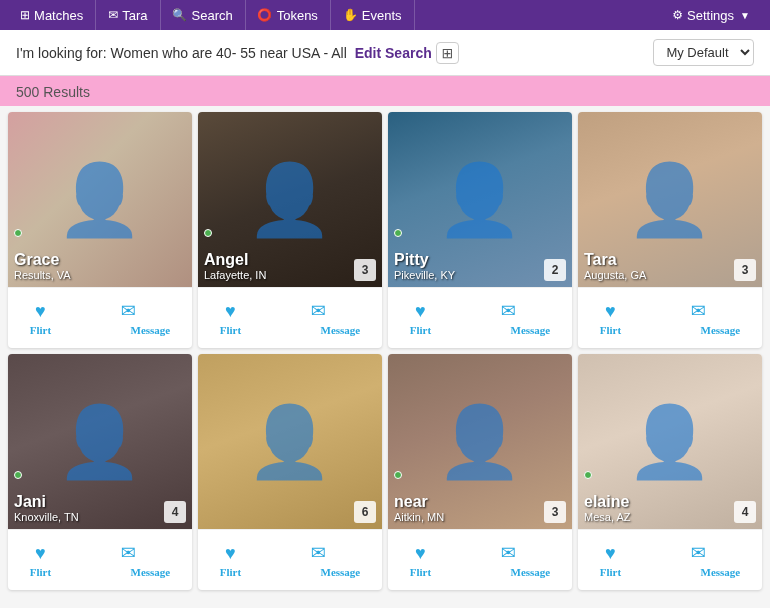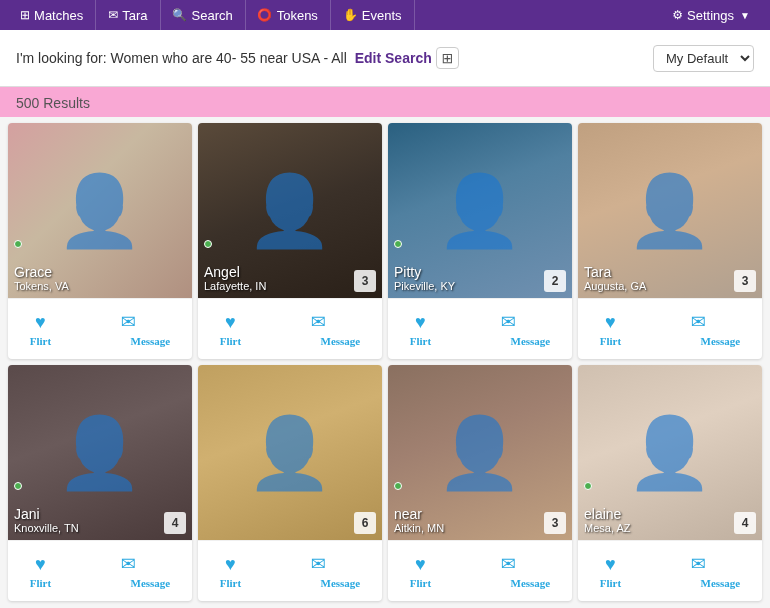--- a/index.html
+++ b/index.html
@@ -31,21 +31,21 @@
     .nav-caret { font-size: 10px; margin-left: 2px; }
 
     
     .search-bar {
       background: #fff;
       border-bottom: 1px solid #ddd;
       padding: 10px 16px;
       display: flex;
       align-items: center;
       gap: 8px;
-      height: 57px;
+      height: 46px;
     }
     .search-criteria {
       font-size: 14px;
       color: #333;
       flex: 1;
     }
     .edit-search-link {
       color: #5b2d8e;
       font-size: 14px;
       font-weight: bold;
@@ -64,20 +64,21 @@
     }
     .sort-select {
       border: 1px solid #ccc;
       border-radius: 4px;
       padding: 4px 8px;
       font-size: 13px;
       color: #333;
       cursor: pointer;
       background: #fff;
       appearance: auto;
+      text-align: center;
     }
 
     
     .results-count {
       padding: 8px 16px 6px;
       font-size: 14px;
       color: #555;
       background: #f9a8d4;
     }
 
@@ -127,22 +128,22 @@
       border-radius: 50%;
       border: 1px solid #fff;
     }
     .card-name-location {
       position: absolute;
       bottom: 6px;
       left: 6px;
     }
     .card-name {
       color: #fff;
-      font-size: 14px;
-      font-weight: normal;
+      font-size: 16px;
+      font-weight: bold;
       text-shadow: 1px 1px 2px rgba(0,0,0,0.8);
     }
     .card-location {
       color: #fff;
       font-size: 11px;
       text-shadow: 1px 1px 2px rgba(0,0,0,0.8);
     }
     .card-actions {
       display: flex;
       justify-content: space-around;
@@ -243,21 +244,21 @@
   <span>500 Results</span>
 </div>
 
 <div class="profiles-grid" id="profiles-grid">
 <div class="profile-card">
     <div class="card-photo photo-grace">
       <div class="photo-silhouette">👤</div>
       <div class="card-online-dot"></div>
       <div class="card-name-location">
         <div class="card-name">Grace</div>
-        <div class="card-location">Tokens, VA</div>
+        <div class="card-location">Results, VA</div>
       </div>
 
     </div>
     <div class="card-actions">
       <button class="action-btn flirt-btn">
         <span class="btn-icon">♥</span>
         <span class="btn-label">Flirt</span>
       </button>
       <button class="action-btn message-btn">
         <span class="btn-icon">✉</span>

